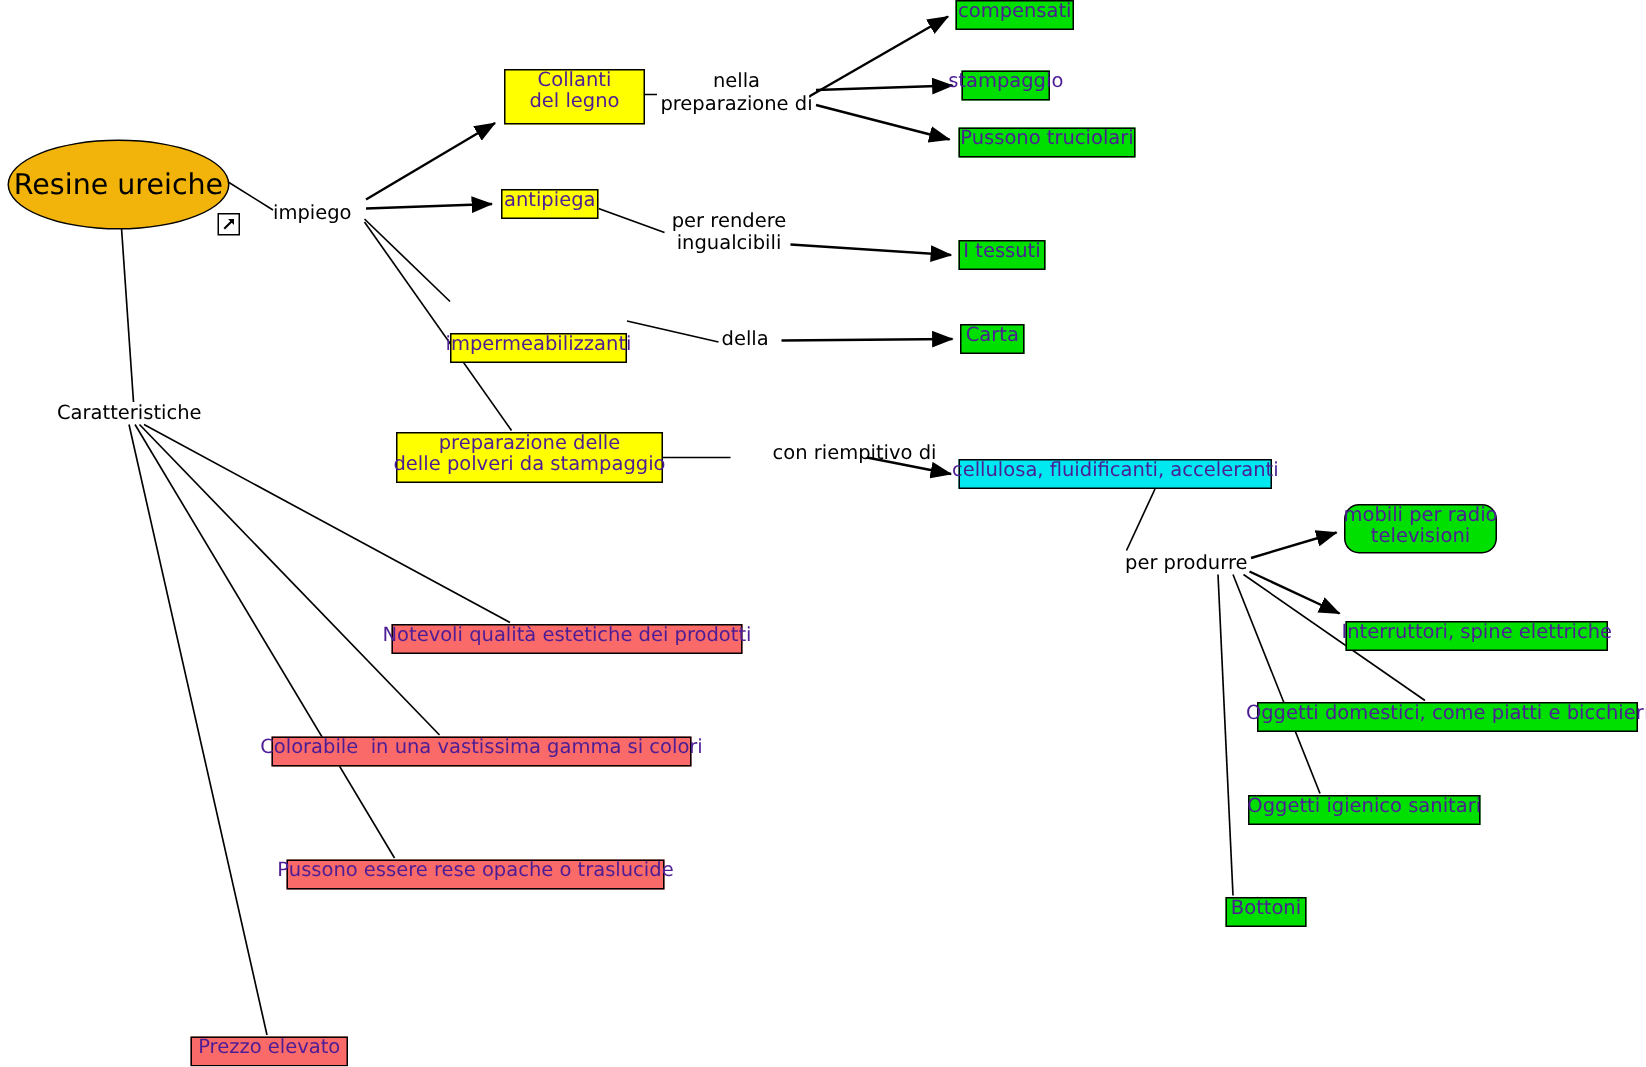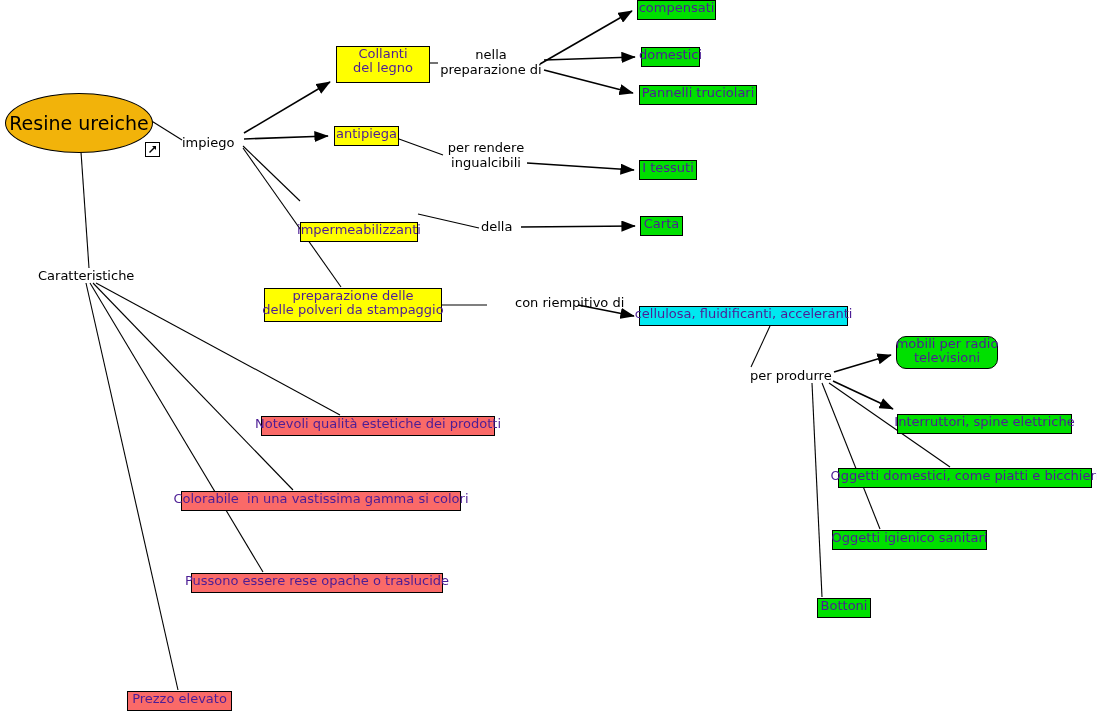--- a/index.html
+++ b/index.html
@@ -125,22 +125,22 @@
     <svg width="11" height="11" viewBox="0 0 11 11" xmlns="http://www.w3.org/2000/svg">
       <path d="M 2.5 8.5 L 8 3" stroke="#000000" stroke-width="1.4" fill="none"></path>
       <polygon points="9,2 9,6 5,2" fill="#000000"></polygon>
     </svg>
   </div>
 
   <div id="node-layer">
       <div class="node n-yellow" style="left: 336px; top: 46px; width: 94px; height: 37px; font-size: 13px;"><span>Collanti
 del legno</span></div>
       <div class="node n-green" style="left: 637px; top: 0px; width: 79px; height: 20px; font-size: 13px;"><span>compensati</span></div>
-      <div class="node n-green" style="left: 641px; top: 47px; width: 59px; height: 20px; font-size: 13px;"><span>domestici</span></div>
-      <div class="node n-green" style="left: 639px; top: 85px; width: 118px; height: 20px; font-size: 13px;"><span>Pannelli truciolari</span></div>
+      <div class="node n-green" style="left: 641px; top: 47px; width: 59px; height: 20px; font-size: 13px;"><span>stampaggio</span></div>
+      <div class="node n-green" style="left: 639px; top: 85px; width: 118px; height: 20px; font-size: 13px;"><span>Pussono truciolari</span></div>
       <div class="node n-yellow" style="left: 334px; top: 126px; width: 65px; height: 20px; font-size: 13px;"><span>antipiega</span></div>
       <div class="node n-green" style="left: 639px; top: 160px; width: 58px; height: 20px; font-size: 13px;"><span>I tessuti</span></div>
       <div class="node n-yellow" style="left: 300px; top: 194px; width: 118px; height: 20px; font-size: 13px; margin-top: 28px;"><span>impermeabilizzanti</span></div>
       <div class="node n-green" style="left: 640px; top: 216px; width: 43px; height: 20px; font-size: 13px;"><span>Carta</span></div>
       <div class="node n-yellow" style="left: 264px; top: 288px; width: 178px; height: 34px; font-size: 13px;"><span>preparazione delle
 delle polveri da stampaggio</span></div>
       <div class="node n-cyan" style="left: 639px; top: 306px; width: 209px; height: 20px; font-size: 13px;"><span>cellulosa, fluidificanti, acceleranti</span></div>
       <div class="node n-green" style="left: 896px; top: 336px; width: 102px; height: 33px; font-size: 13px; border-radius: 10px;"><span>mobili per radio
 televisioni</span></div>
       <div class="node n-green" style="left: 897px; top: 414px; width: 175px; height: 20px; font-size: 13px;"><span>Interruttori, spine elettriche</span></div>

